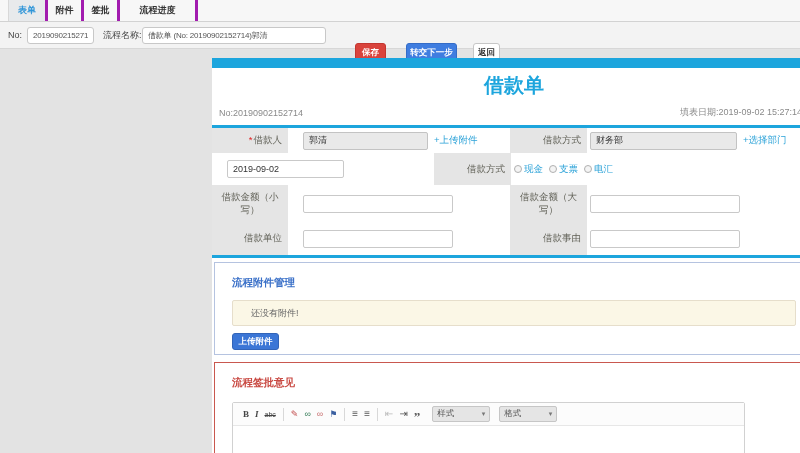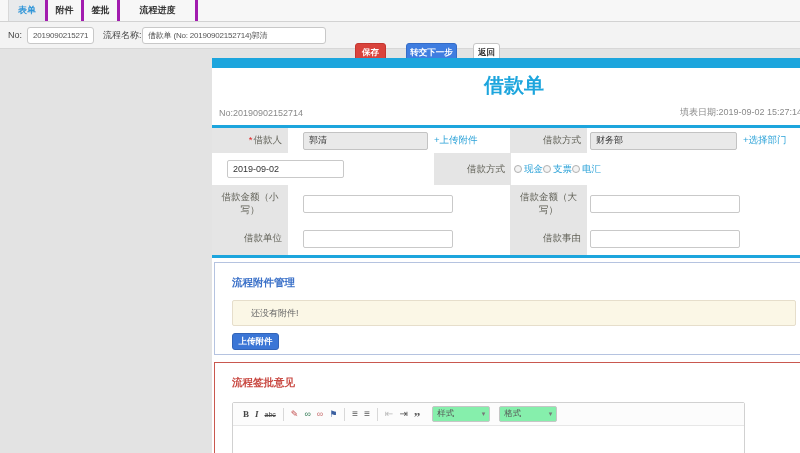--- a/index.html
+++ b/index.html
@@ -46,21 +46,21 @@
            font-size:9.5px; color:#5f5f55; text-align:center; line-height:1.35; padding:0 6px; }
   .lc1 { width:76px; } .lc2 { width:77px; }
   .fcell { width:222px; display:flex; align-items:center; padding-left:15px; }
   .fcell2 { flex:1; display:flex; align-items:center; padding-left:3px; }
   .req { color:#e02020; margin-right:1px; }
   .f-input { height:18px; border:1px solid #c9c9c9; border-radius:2px; background:#fff;
              font-size:9px; color:#333; padding:0 5px; font-family:inherit; }
   .f-input.ro { background:#e9e9e9; border-color:#c3c3c3; }
   .w-ro1{width:125px}.w-ro2{width:147px}.w-date{width:117px}.w-std{width:150px}
   .sel-link { font-size:9.5px; color:#2ba2d8; margin-left:6px; text-decoration:none; cursor:pointer; white-space:nowrap; }
-  .radio-group { display:flex; align-items:center; gap:0; }
+  .radio-group { display:flex; align-items:center; gap:6px; }
   .radio-item { display:flex; align-items:center; gap:2px; cursor:pointer; }
   .radio-circle { width:8px; height:8px; border-radius:50%; border:1px solid #b0b0b0; background:#f4f4f4; }
   .radio-label { font-size:9.5px; color:#2ba2d8; }
 
   
   .attach-box { margin:4px 2px 0 2px; height:93px; border:1px solid #b5c3e0; background:#fff;
                 padding:13px 17px 0 17px; }
   .sec-title { font-size:10.5px; font-weight:bold; }
   .attach-title { color:#3a70c8; }
   .alert-bar { margin-top:10px; height:26px; background:#fbf7e6; border:1px solid #e6decb;
@@ -81,21 +81,21 @@
   .ico-i { font-family:"Liberation Serif",serif; font-style:italic; font-weight:bold; }
   .ico-s { font-size:7px; text-decoration:line-through; }
   .ico-pen { color:#c04848; }
   .ico-link { color:#3a7f5c; }
   .ico-unlink { color:#c87070; }
   .ico-flag { color:#3a5fa0; }
   .ico-list { font-size:10px; color:#555; }
   .ico-dim { opacity:0.4; }
   .ico-quote { font-family:"Liberation Serif",serif; font-size:13px; font-weight:bold; color:#555; margin-top:4px; }
   .sep { width:1px; height:13px; background:#d8d8d8; margin:0 4px; }
-  .ed-select { width:58px; height:16px; border:1px solid #c6c6c6; border-radius:2px; background:#86efac;
+  .ed-select { width:58px; height:16px; border:1px solid #c6c6c6; border-radius:2px; background:#e5e5e5;
                display:flex; align-items:center; justify-content:space-between; padding:0 4px;
                font-size:8.5px; color:#555; margin-left:9px; cursor:pointer; }
   .caret { font-size:7px; color:#777; }
   .ed-content { height:120px; background:#fff; }
 </style>
 </head>
 <body>
 
 <div class="tabbar">
   <div class="tab first active tab-w1">表单</div>

